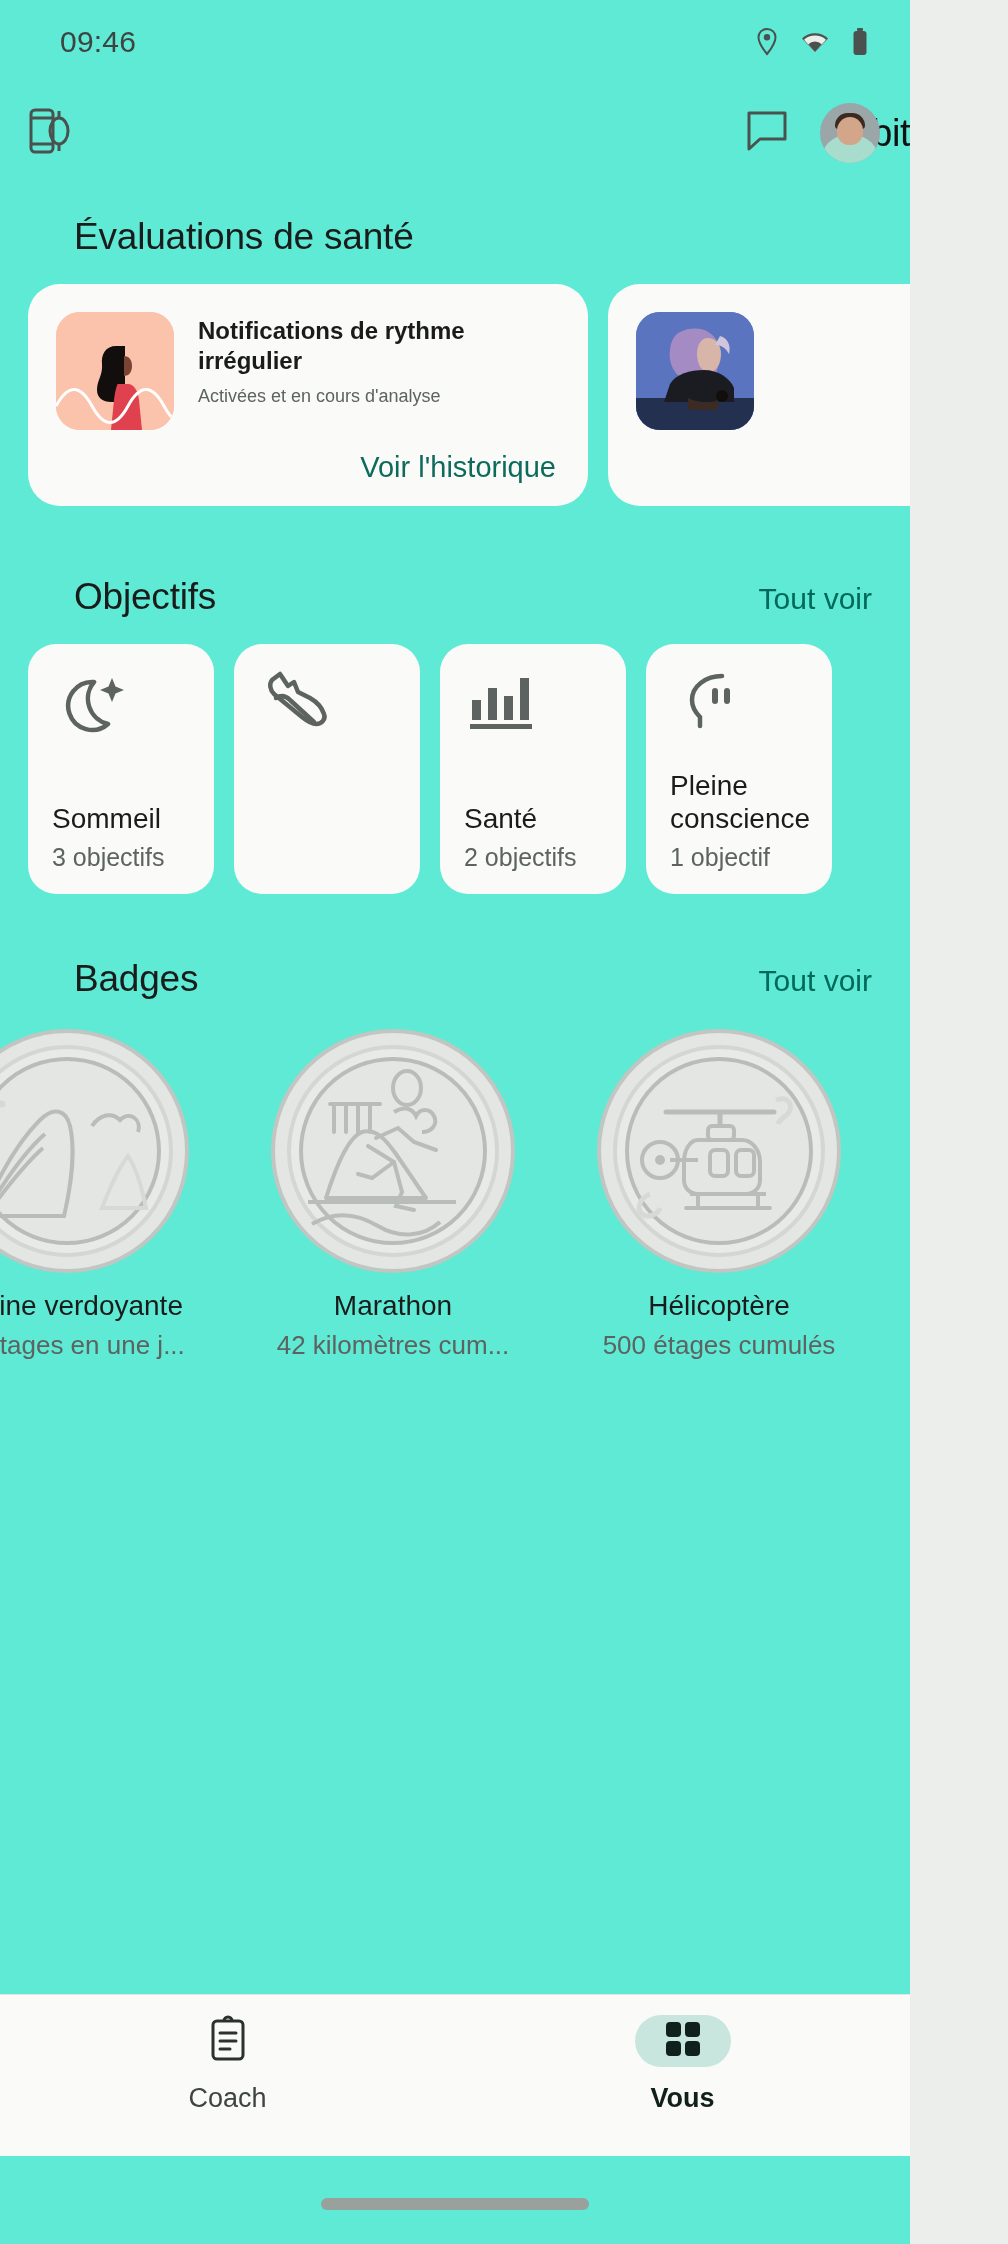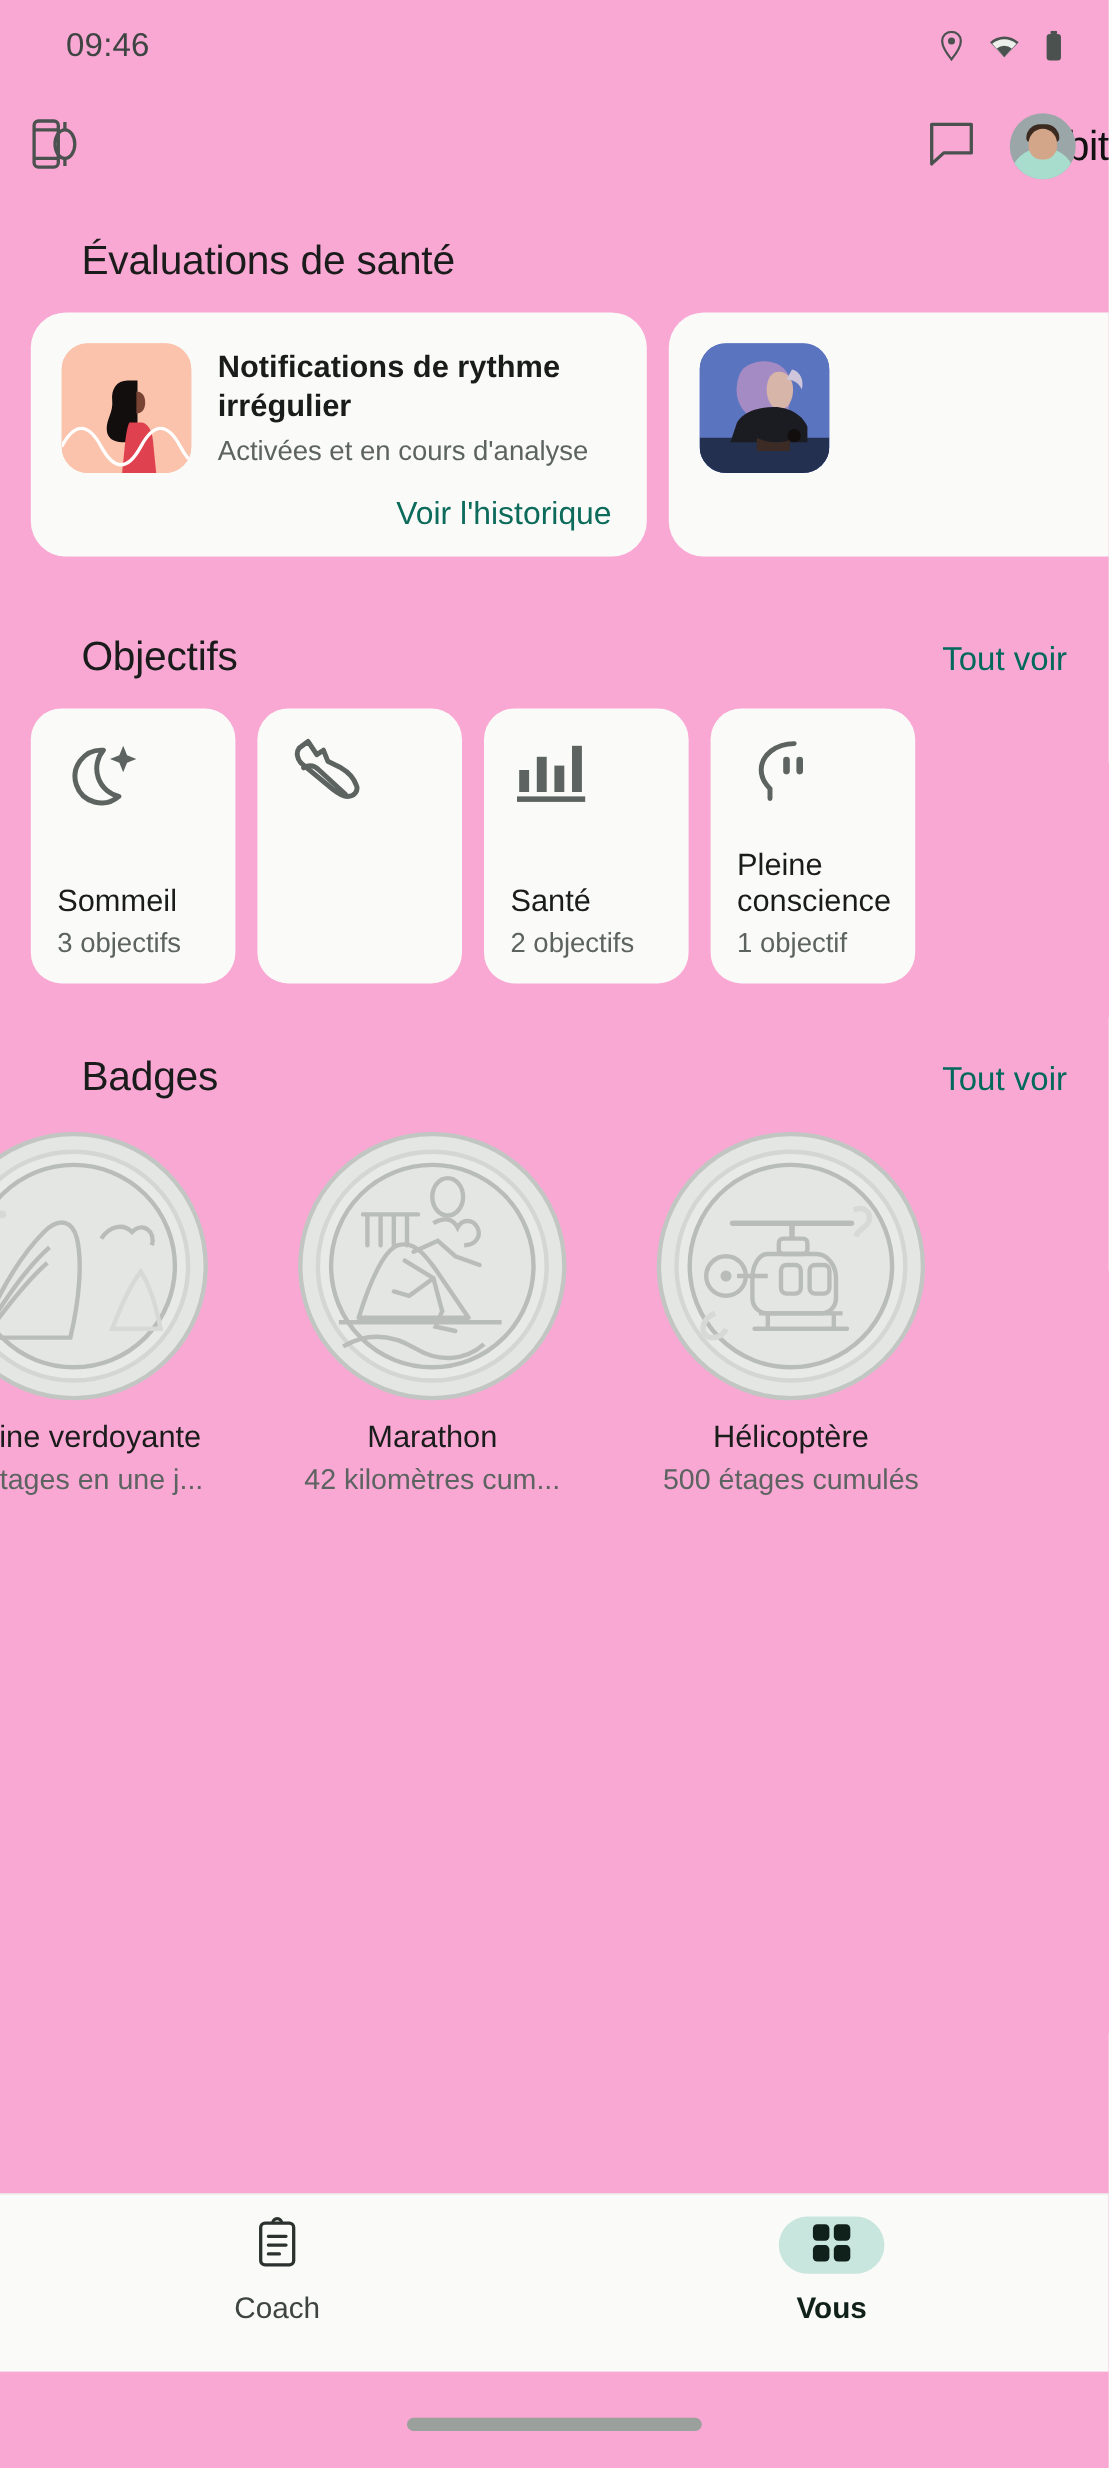--- a/index.html
+++ b/index.html
@@ -3,21 +3,21 @@
 <meta charset="utf-8">
 <style>
   * { margin:0; padding:0; box-sizing:border-box; }
   html,body{
     width:1008px; height:2244px;
     background:#eceeec;
     font-family:"Liberation Sans", sans-serif;
     -webkit-font-smoothing:antialiased;
     overflow:hidden;
   }
-  #screen{ position:relative; width:1008px; height:2244px; background:#f9a8d4; overflow:hidden; }
+  #screen{ position:relative; width:910px; height:2244px; background:#5eead4; overflow:hidden; }
 
   
   .statusbar{
     height:84px; display:flex; align-items:center;
     justify-content:space-between; padding:0 42px 0 60px;
   }
   .clock{ font-size:30px; color:#3d4441; letter-spacing:.2px; }
   .sysicons{ display:flex; align-items:center; gap:22px; }
   .sysicons svg{ display:block; }
 
@@ -65,22 +65,22 @@
   .hscroll{ display:flex; gap:20px; padding-left:28px; }
   .hcard{
     flex:none; width:560px; background:#fafbf8; border-radius:32px;
     padding:28px 30px 24px 28px; height:222px; position:relative;
   }
   .hcard-top{ display:flex; gap:24px; }
   .thumb{ width:118px; height:118px; border-radius:24px; flex:none; overflow:hidden; position:relative; }
   .thumb.peach{ background:#fbc3ab; }
   .thumb.blue{ background:#5b74bf; }
   .hcard-txt{ padding-top:4px; }
-  .hcard-title{ font-size:28px; font-weight:700; color:#1a1c1b; line-height:1.25; }
-  .hcard-sub{ font-size:25px; color:#5c6360; margin-top:10px; }
+  .hcard-title{ font-size:24px; font-weight:700; color:#1a1c1b; line-height:1.25; }
+  .hcard-sub{ font-size:18px; color:#5c6360; margin-top:10px; }
   .hcard-action{ position:absolute; right:32px; bottom:22px; font-size:29px; color:#0d6b5c; font-weight:500; }
 
   
   .goals-wrap{ margin-top:70px; }
   .gscroll{ display:flex; gap:20px; padding-left:28px; }
   .gcard{
     flex:none; width:186px; height:250px; background:#fafbf8;
     border-radius:28px; padding:26px 22px 22px 24px;
     display:flex; flex-direction:column; justify-content:space-between;
   }

